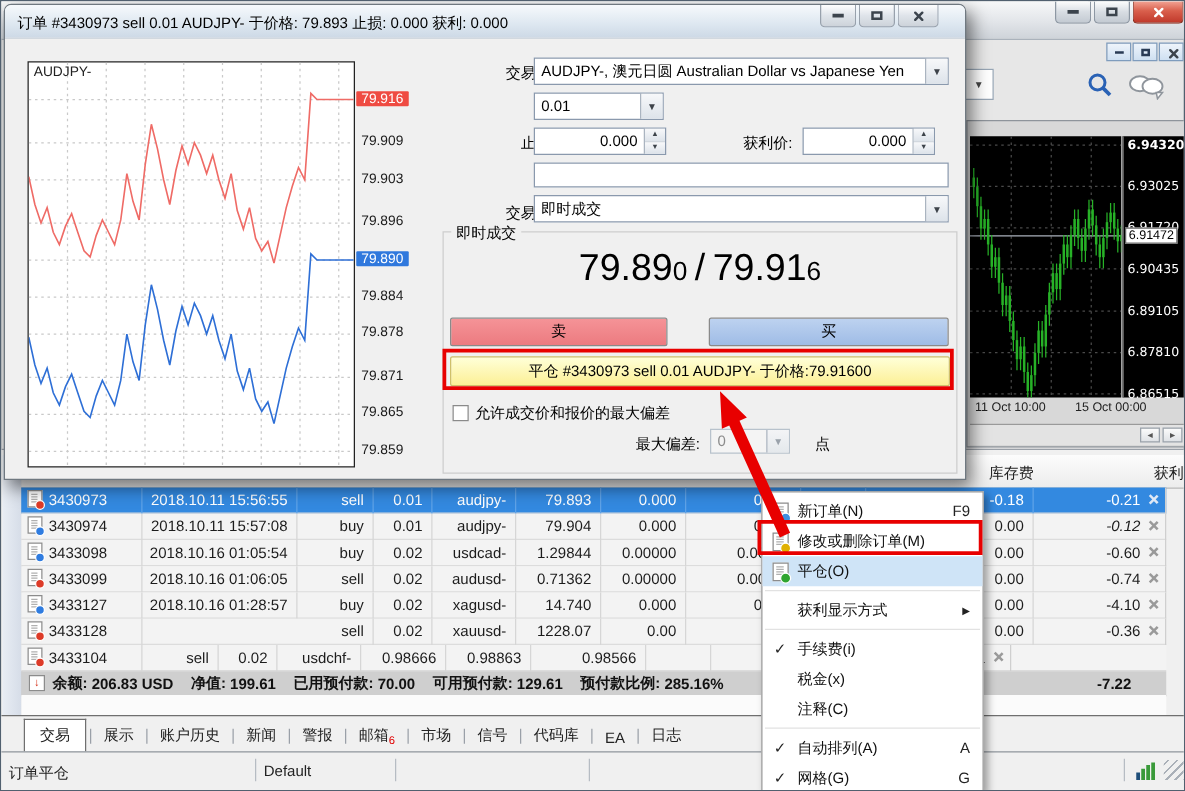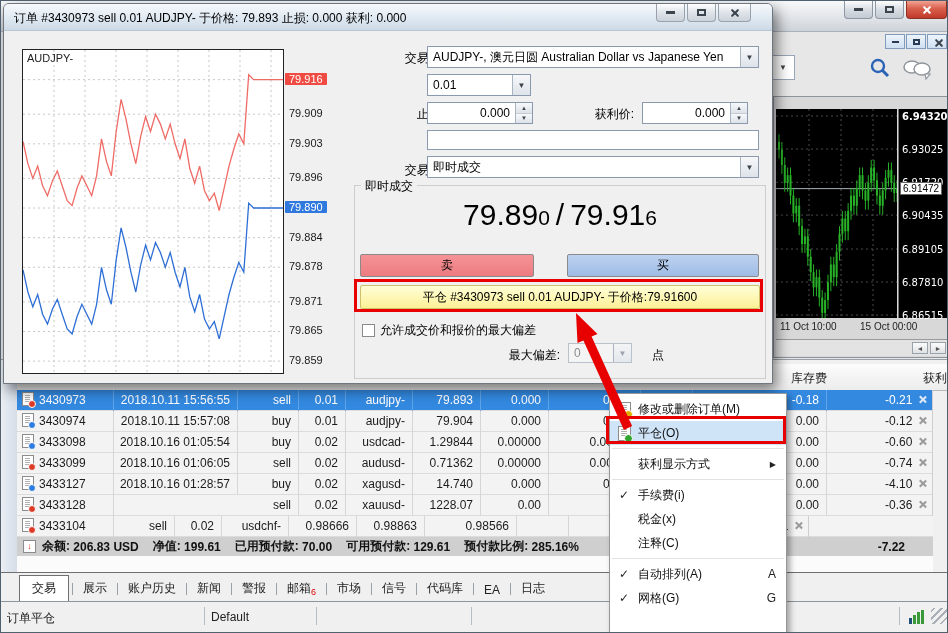--- a/index.html
+++ b/index.html
@@ -314,21 +314,21 @@
           <div class="t-cell" style="width: 97px;"><span class="doc buy"></span>3430974</div>
           <div class="t-cell r" style="width: 124px;">2018.10.11 15:57:08</div>
           <div class="t-cell r" style="width: 61px;">buy</div>
           <div class="t-cell r" style="width: 47px;">0.01</div>
           <div class="t-cell r" style="width: 67px;">audjpy-</div>
           <div class="t-cell r" style="width: 68px;">79.904</div>
           <div class="t-cell r" style="width: 68px;">0.000</div>
           <div class="t-cell r" style="width: 92px;">0.000</div>
           <div class="t-cell r" style="width: 52px;"></div>
           <div class="t-cell r" style="width: 134px;">0.00</div>
-          <div class="t-cell r" style="width: 106px; border-right: 1px solid rgb(207, 207, 207);"><span style="padding-left: 55px;">-0.12</span><span class="x-ico"></span></div>
+          <div class="t-cell r" style="width: 106px; border-right: 1px solid rgb(207, 207, 207);"><span style="padding-left: 55px; font-style: italic;">-0.12</span><span class="x-ico"></span></div>
         </div>
         <div class="t-row">
           <div class="t-cell" style="width: 97px;"><span class="doc buy"></span>3433098</div>
           <div class="t-cell r" style="width: 124px;">2018.10.16 01:05:54</div>
           <div class="t-cell r" style="width: 61px;">buy</div>
           <div class="t-cell r" style="width: 47px;">0.02</div>
           <div class="t-cell r" style="width: 67px;">usdcad-</div>
           <div class="t-cell r" style="width: 68px;">1.29844</div>
           <div class="t-cell r" style="width: 68px;">0.00000</div>
           <div class="t-cell r" style="width: 92px;">0.00000</div>
@@ -555,20 +555,27 @@
     <div class="combo disabled" style="left:564px;top:339px;width:64px;height:20px;">
       <span class="txt">0</span>
       <span class="drop">▼</span>
     </div>
     <div class="f-label" style="left:648px;top:343px;width:30px;text-align:left;">点</div>
   </div>
 
   <div class="abs menu" id="ctx-menu">
       <div class="menu-item">
         <span class="mi-icon">
+          <span class="mdoc doc-new"></span>
+        </span>
+        <span class="mi-label">新订单(N)</span>
+        <span class="mi-short">F9</span>
+      </div>
+      <div class="menu-item">
+        <span class="mi-icon">
           <span class="mdoc doc-gear"></span>
         </span>
         <span class="mi-label">修改或删除订单(M)</span>
       </div>
       <div class="menu-item hl">
         <span class="mi-icon">
           <span class="mdoc doc-check"></span>
         </span>
         <span class="mi-label">平仓(O)</span>
       </div>

